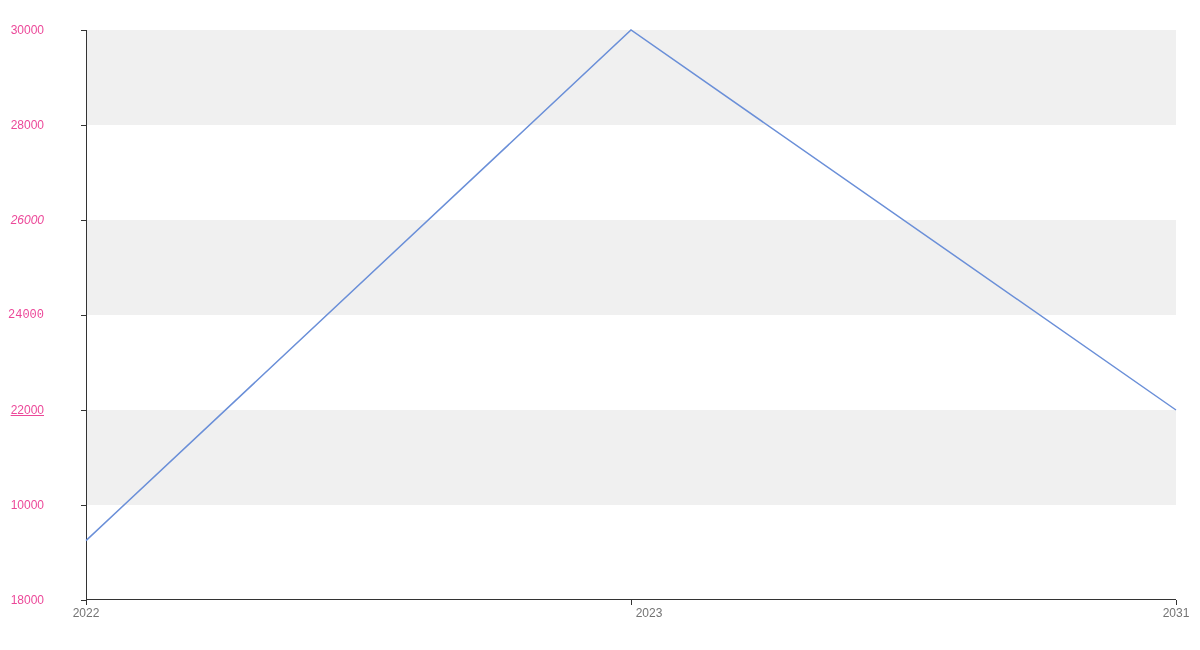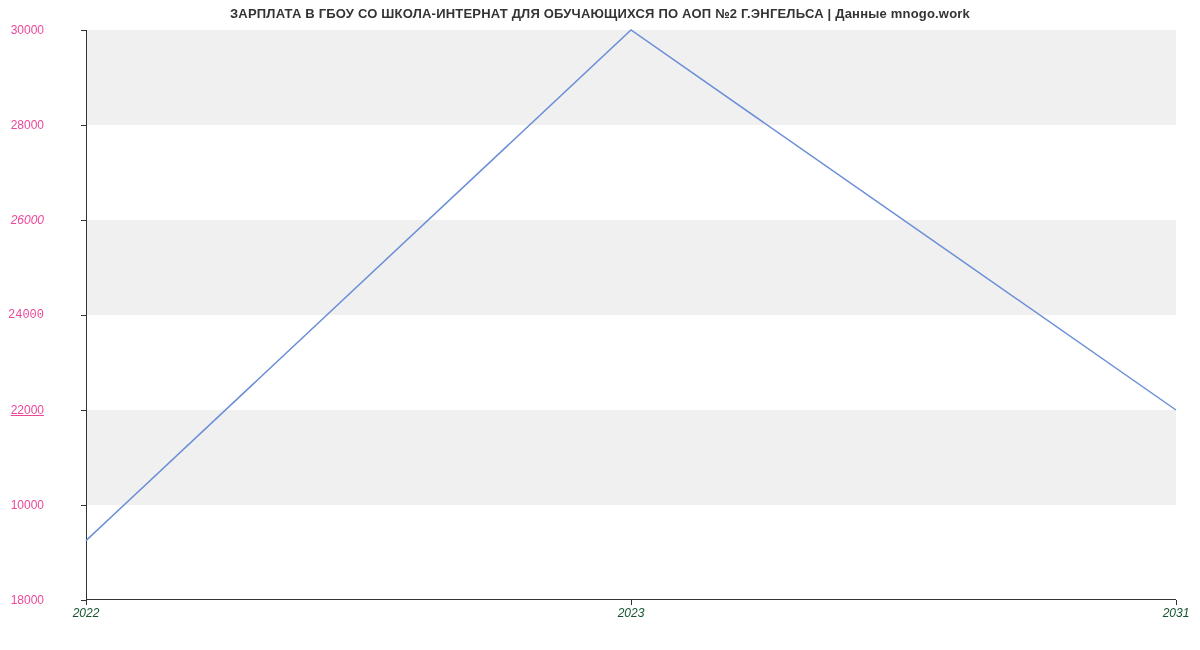--- a/index.html
+++ b/index.html
@@ -58,22 +58,21 @@
     width: 50px;
     transform: translateY(-50%);
     font-size: 12px;
     color: #ec4899;
   }
   .x-tick {
     position: absolute;
     top: 606px;
     transform: translateX(-50%);
     font-size: 12px;
-    color: #14532d;
-    font-style: italic;
+    color: #737373;
   }
   .tick-mark-y {
     position: absolute;
     width: 5px;
     height: 1px;
     background: #333;
     left: -5px;
   }
   .tick-mark-x {
     position: absolute;
@@ -93,21 +92,20 @@
   .line {
     fill: none;
     stroke: #6a8fd8;
     stroke-width: 1.5;
   }
 </style>
 </head>
 <body>
 
 <div class="chart-wrap">
-  <div class="title">ЗАРПЛАТА В ГБОУ СО ШКОЛА-ИНТЕРНАТ ДЛЯ ОБУЧАЮЩИХСЯ ПО АОП №2 Г.ЭНГЕЛЬСА | Данные mnogo.work</div>
 
   <div class="plot">
     <div id="bands">
         <div class="band" style="top: 380px; height: 95px;"></div>
         <div class="band" style="top: 190px; height: 95px;"></div>
         <div class="band" style="top: 0px; height: 95px;"></div>
       </div>
     <div class="plot-border"></div>
     <div id="ytickmarks">
         <div class="tick-mark-y" style="top: 570px;"></div>
@@ -132,16 +130,16 @@
       <div class="y-tick" style="top: 600px;">18000</div>
       <div class="y-tick" style="top: 505px;">10000</div>
       <div class="y-tick" style="top: 410px; text-decoration: underline;">22000</div>
       <div class="y-tick" style="top: 315px; font-family: Liberation Mono, monospace;">24000</div>
       <div class="y-tick" style="top: 220px; font-style: italic;">26000</div>
       <div class="y-tick" style="top: 125px;">28000</div>
       <div class="y-tick" style="top: 30px;">30000</div>
     </div>
   <div id="xticks">
       <div class="x-tick" style="left: 86px;">2022</div>
-      <div class="x-tick" style="left: 631px; text-align: right;">2023</div>
+      <div class="x-tick" style="left: 649px; text-align: right;">2023</div>
       <div class="x-tick" style="left: 1176px;">2031</div>
     </div>
 </div>
 
 </body></html>

